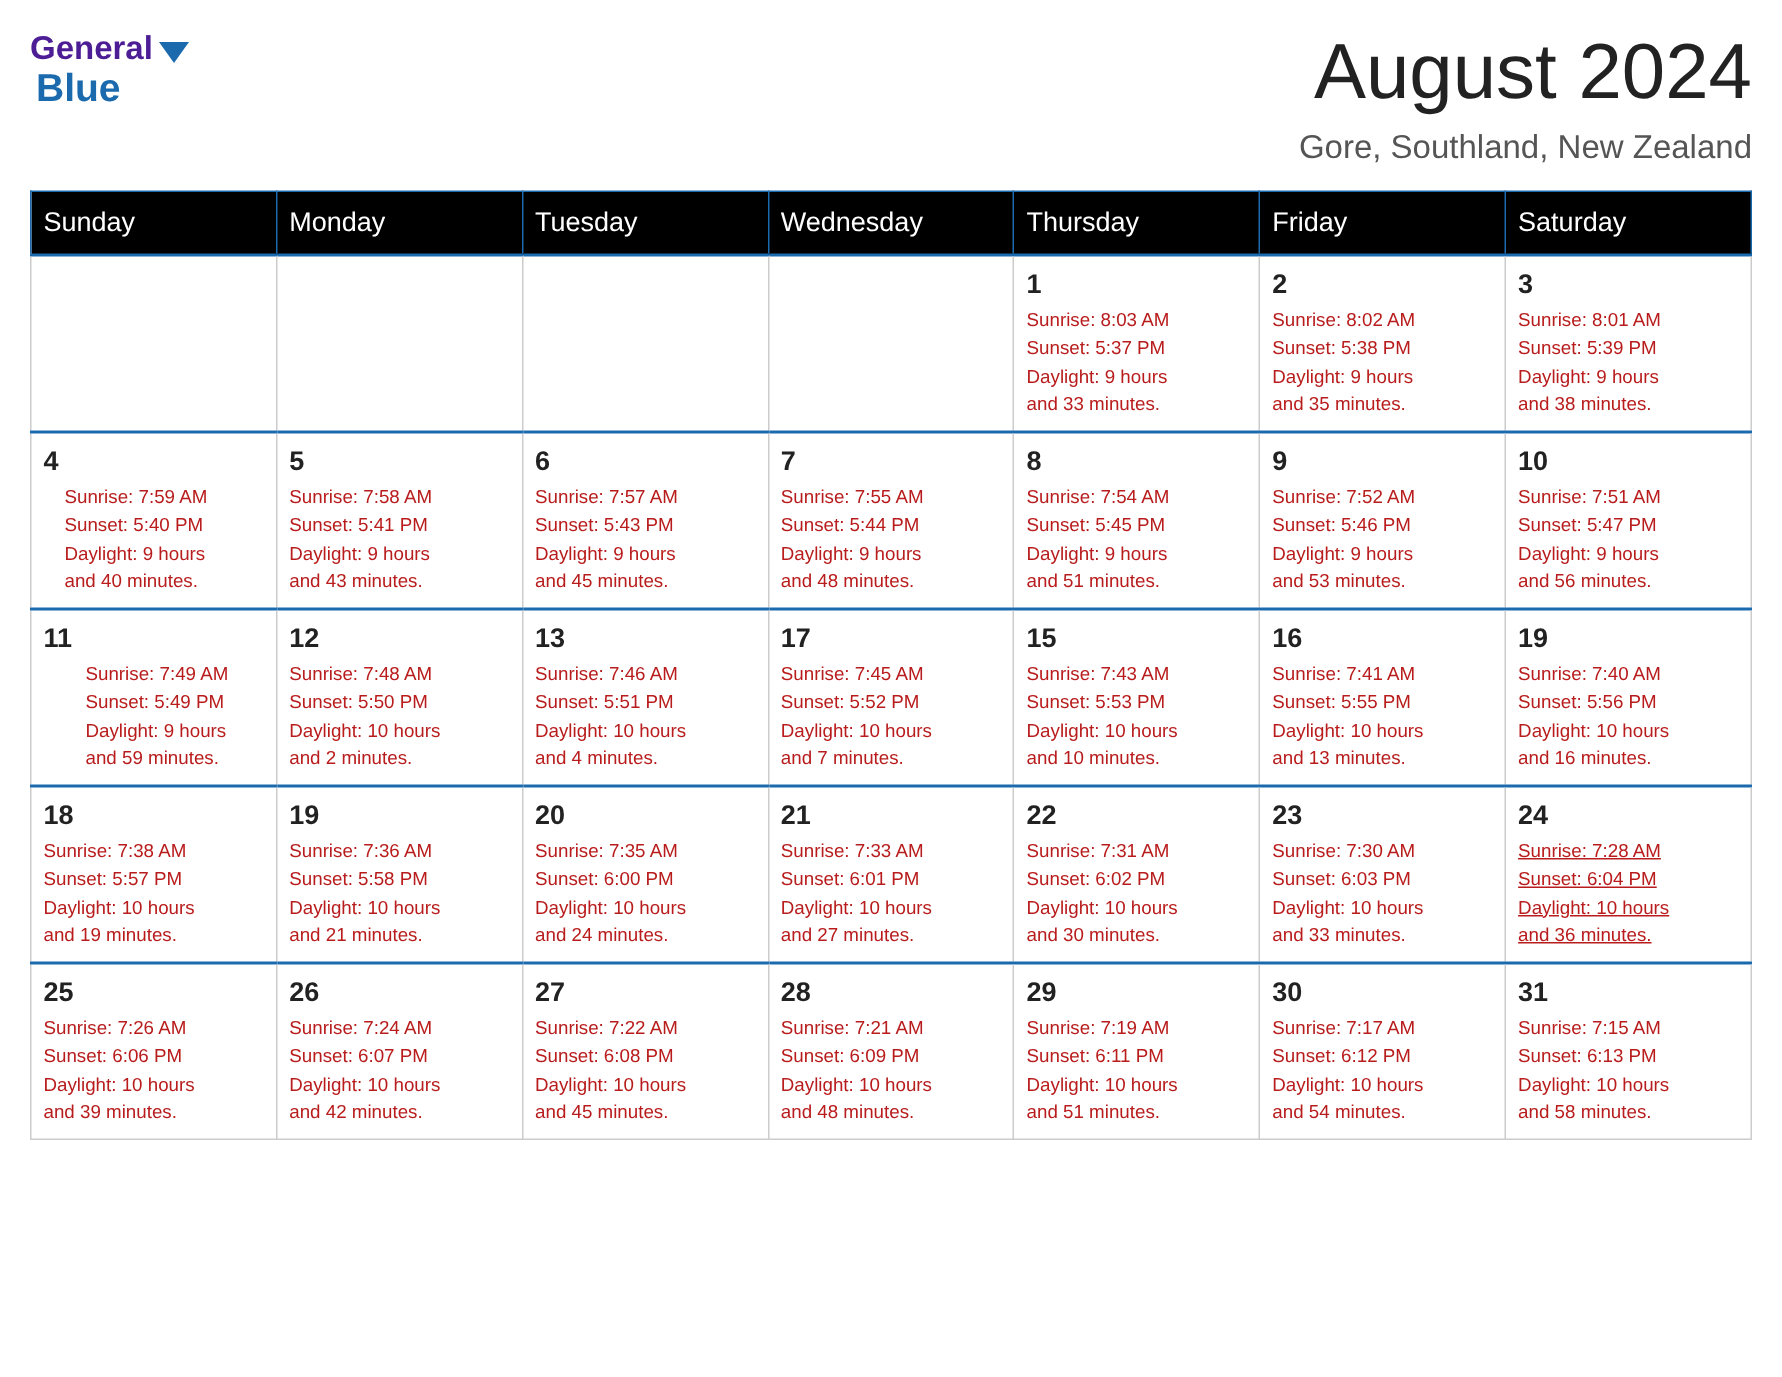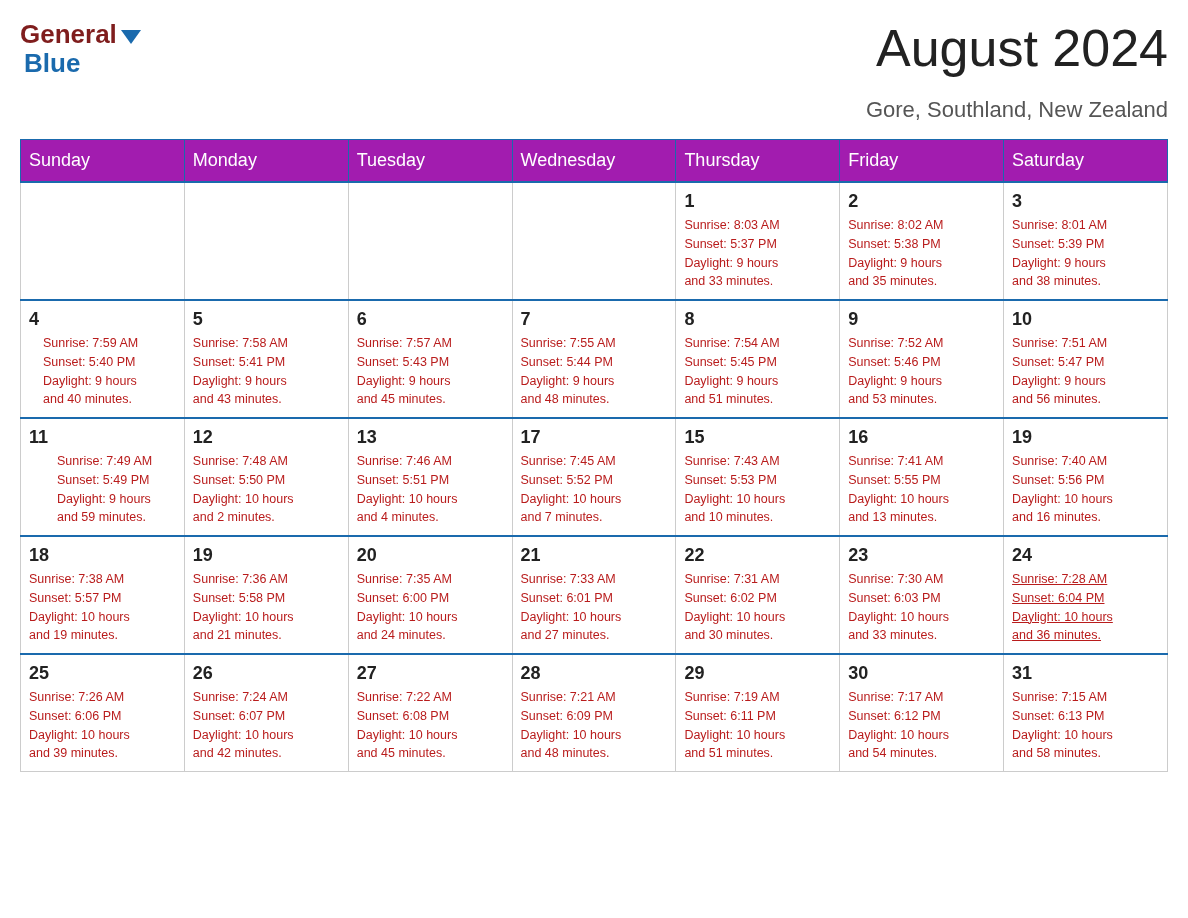--- a/index.html
+++ b/index.html
@@ -16,23 +16,23 @@
       justify-content: space-between;
       align-items: flex-start;
       margin-bottom: 16px;
     }
     .logo {
       display: flex;
       flex-direction: column;
       line-height: 1.1;
     }
     .logo-general {
-      font-size: 26px;
+      font-size: 22px;
       font-weight: bold;
-      color: #7f1d1d;
+      color: #4c1d95;
       display: flex;
       align-items: center;
       gap: 2px;
     }
     .logo-arrow {
       width: 0;
       height: 0;
       border-left: 10px solid transparent;
       border-right: 10px solid transparent;
       border-top: 14px solid #1a6aad;
@@ -51,29 +51,29 @@
     }
     .month-title {
       font-size: 52px;
       font-weight: normal;
       color: #222;
       line-height: 1.1;
     }
     .location {
       font-size: 22px;
       color: #555;
-      margin-top: 20px;
+      margin-top: 8px;
     }
     .calendar {
       width: 100%;
       border-collapse: collapse;
       border: 1px solid #aaa;
     }
     .calendar th {
-      background-color: #a21caf;
+      background-color: #000000;
       color: #fff;
       font-size: 18px;
       font-weight: normal;
       padding: 10px 8px;
       text-align: left;
       border: 1px solid #1a6aad;
     }
     .calendar td {
       vertical-align: top;
       padding: 8px;

